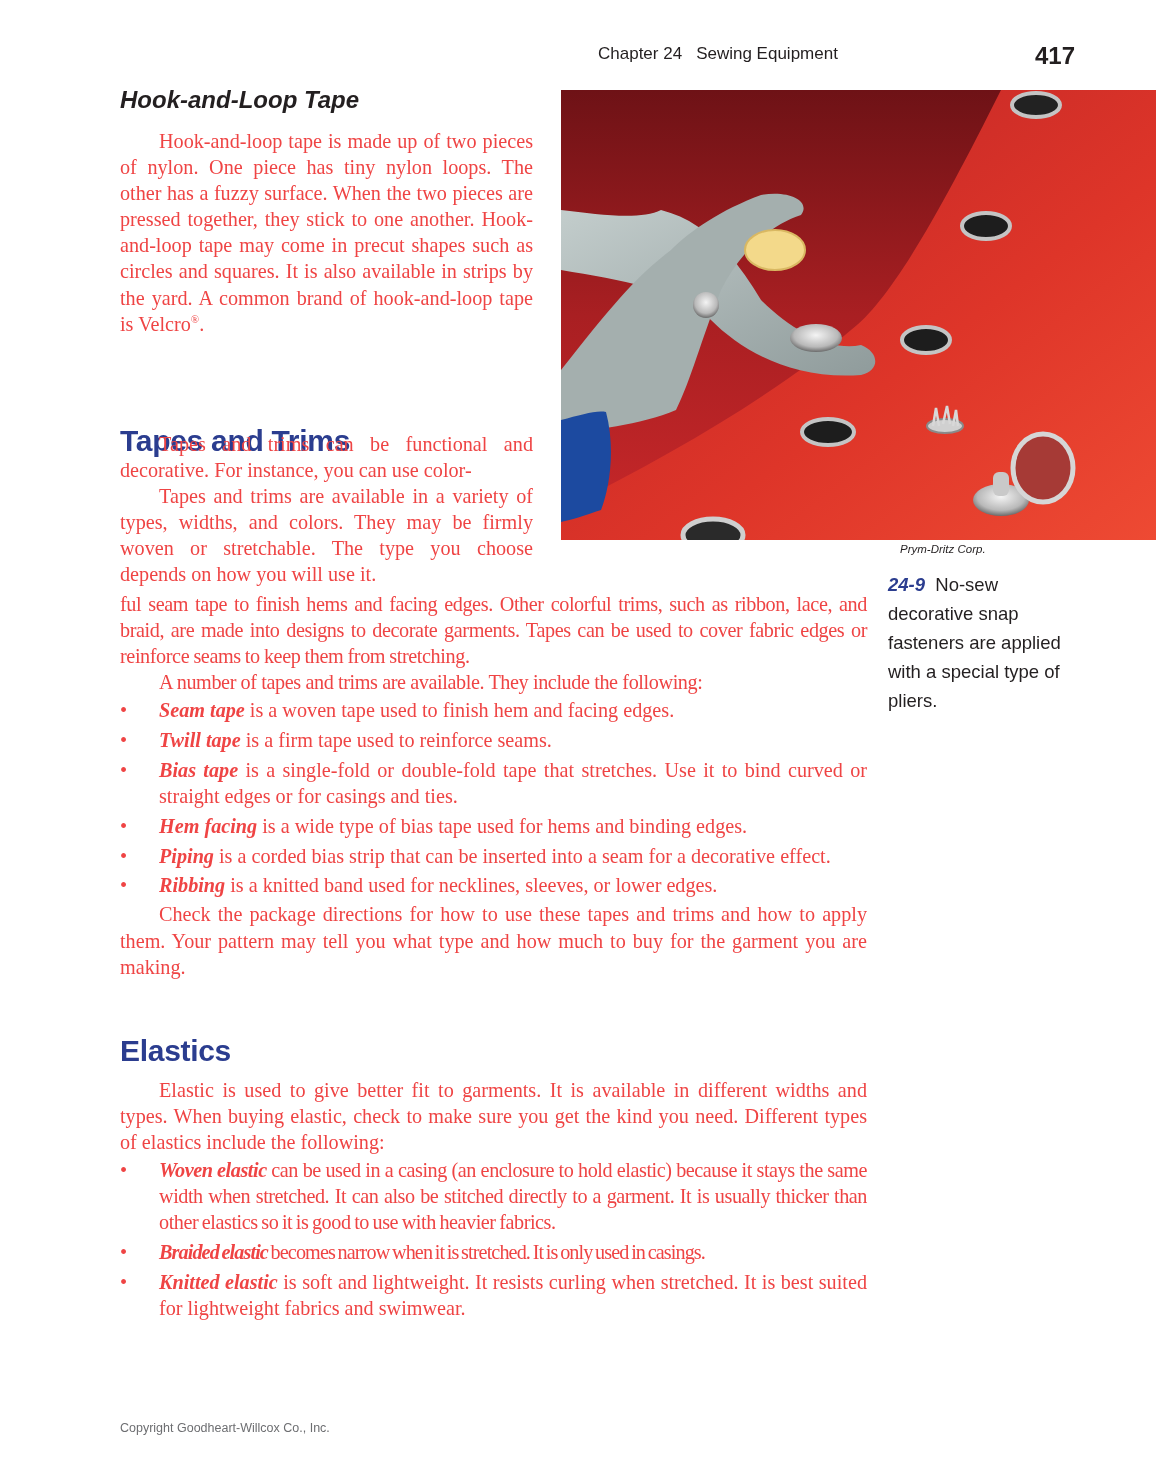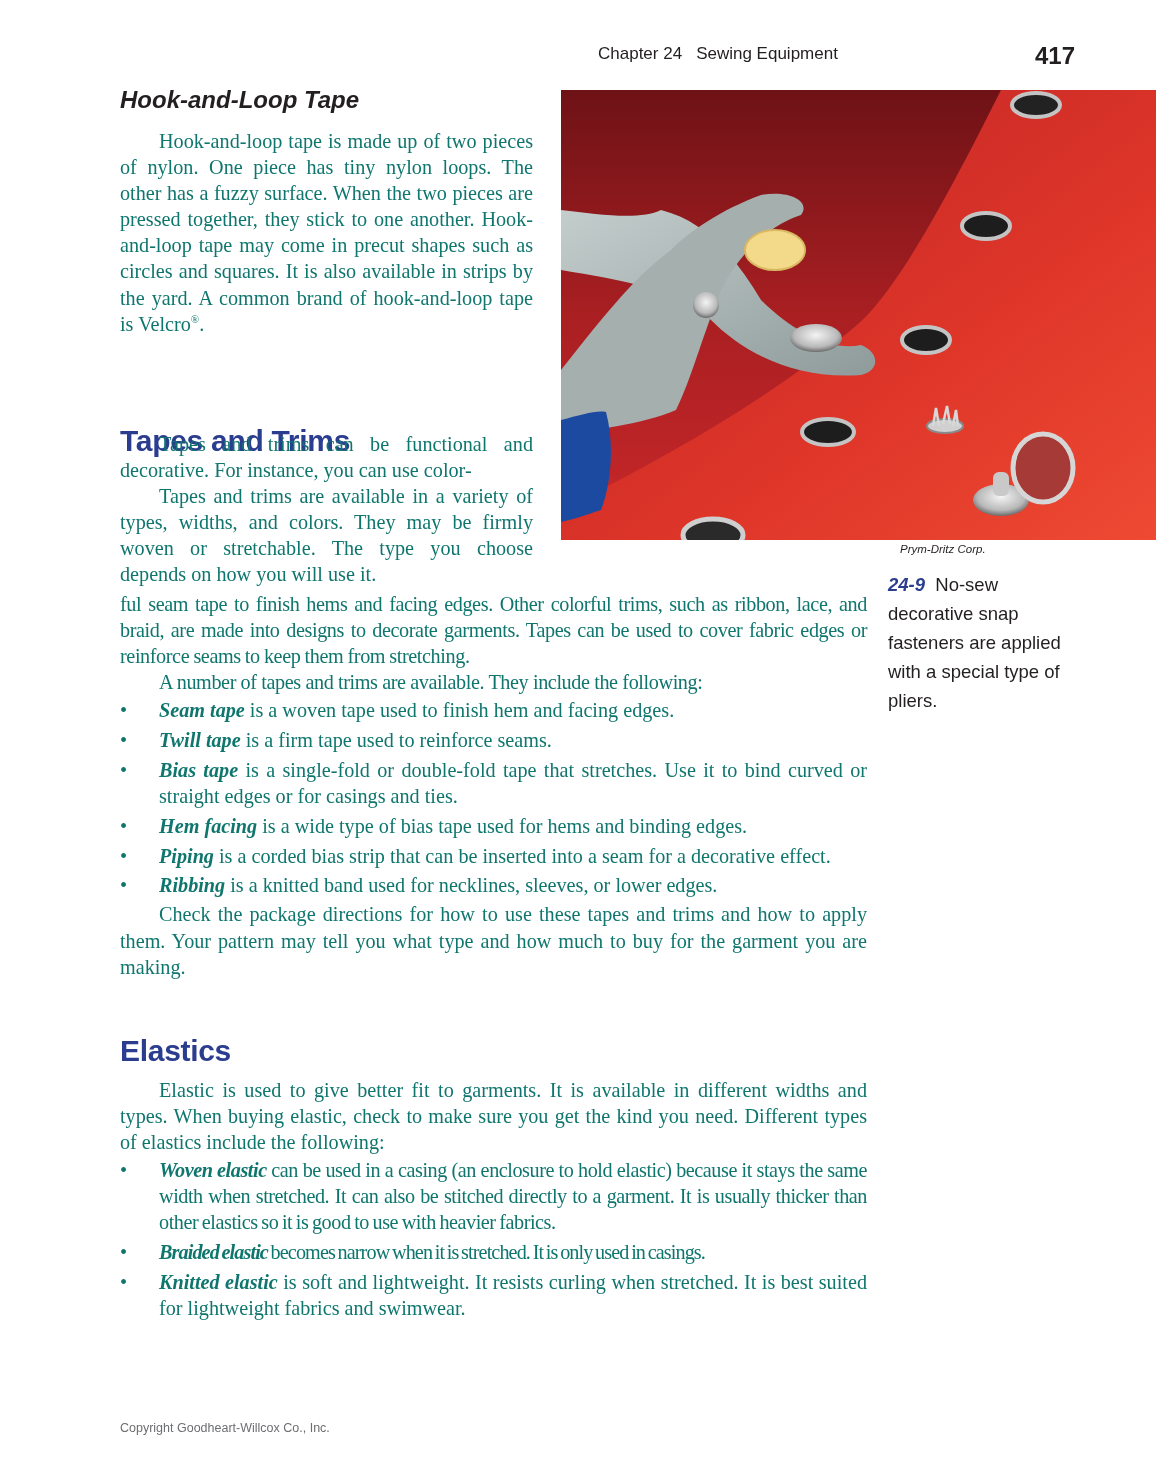--- a/index.html
+++ b/index.html
@@ -4,21 +4,21 @@
 <style>
   html, body { margin:0; padding:0; background:#ffffff; }
   body { width:1156px; height:1479px; position:relative; overflow:hidden; }
   .sans { font-family:"Liberation Sans", "DejaVu Sans", sans-serif; }
   .serif { font-family:"Liberation Serif", "DejaVu Serif", serif; }
 
   #running-head { position:absolute; top:44px; left:598px; font-size:17px; color:#231f20; }
   #running-head .sp { display:inline-block; width:14px; }
   #page-number { position:absolute; top:42px; left:1035px; font-size:24px; font-weight:bold; color:#231f20; }
 
-  .col { position:absolute; color:#0f766e; font-size:20.2px; line-height:26.1px; }
+  .col { position:absolute; color:#ef4444; font-size:20.2px; line-height:26.1px; }
   .col p { margin:0; text-align:justify; }
   .col p.ind { text-indent:39px; }
 
   #hl-heading { position:absolute; top:86px; left:120px; font-size:24px; font-weight:bold; font-style:italic; color:#231f20; }
   #hl-body { top:128px; left:120px; width:413px; }
 
   #tt-heading { position:absolute; top:388px; left:120px; font-size:30px; font-weight:bold; color:#2b3d8f; letter-spacing:-0.3px;margin-top:36px; }
   #tt-body-narrow { top:431px; left:120px; width:413px; }
   #tt-body-wide { top:591px; left:120px; width:747px; }
 

